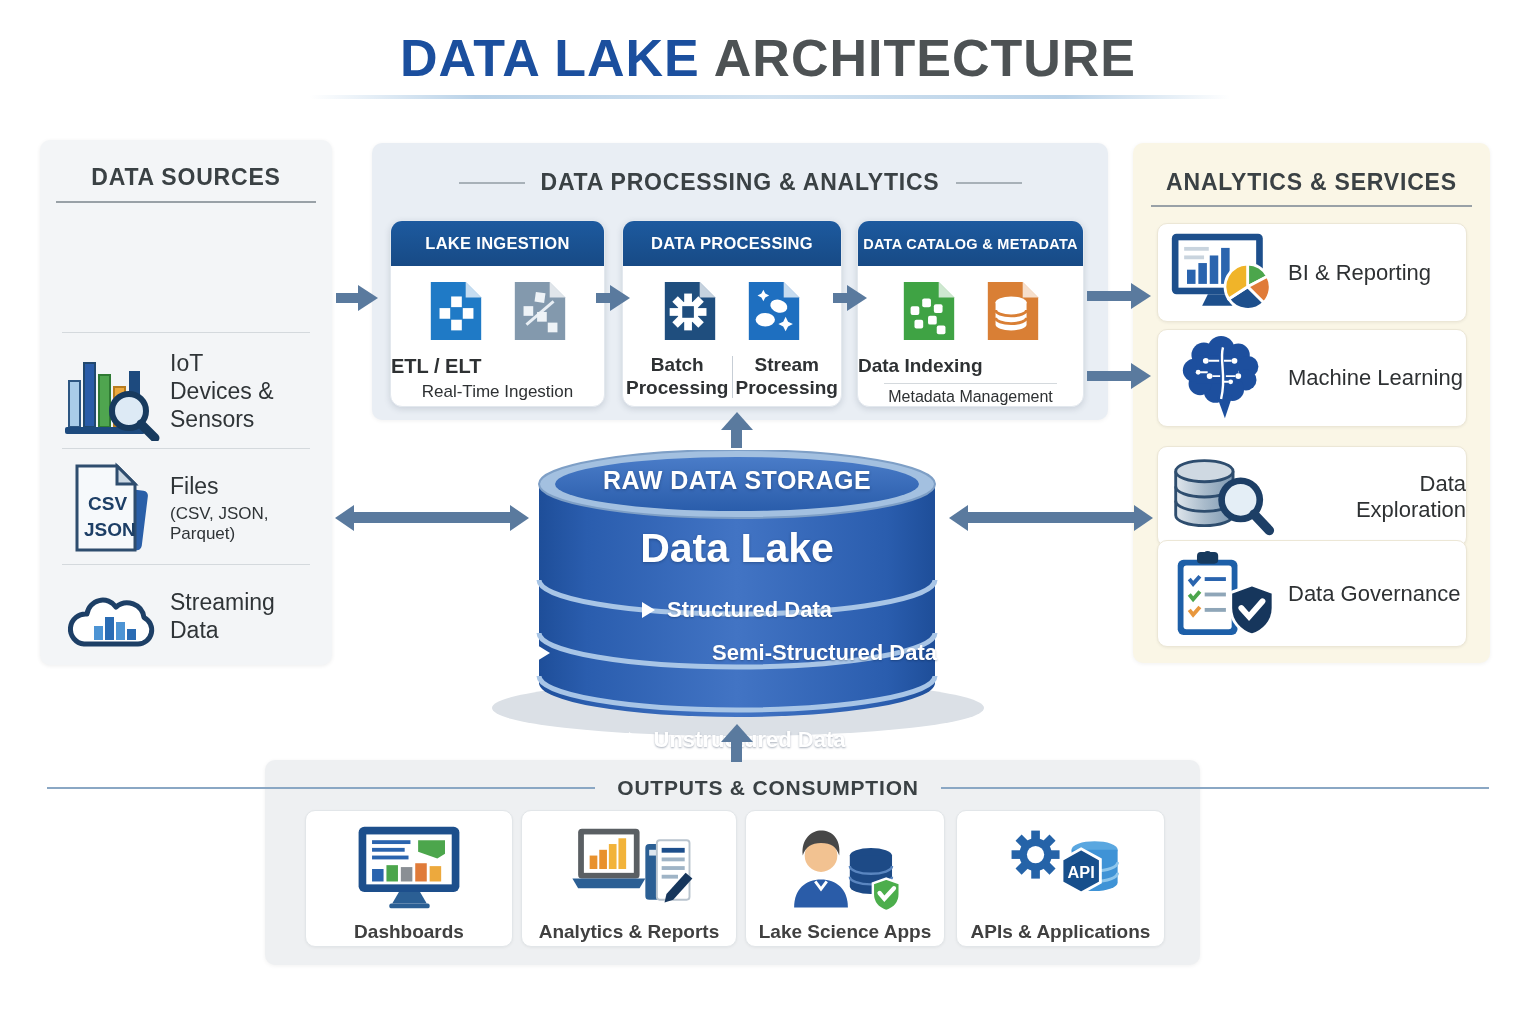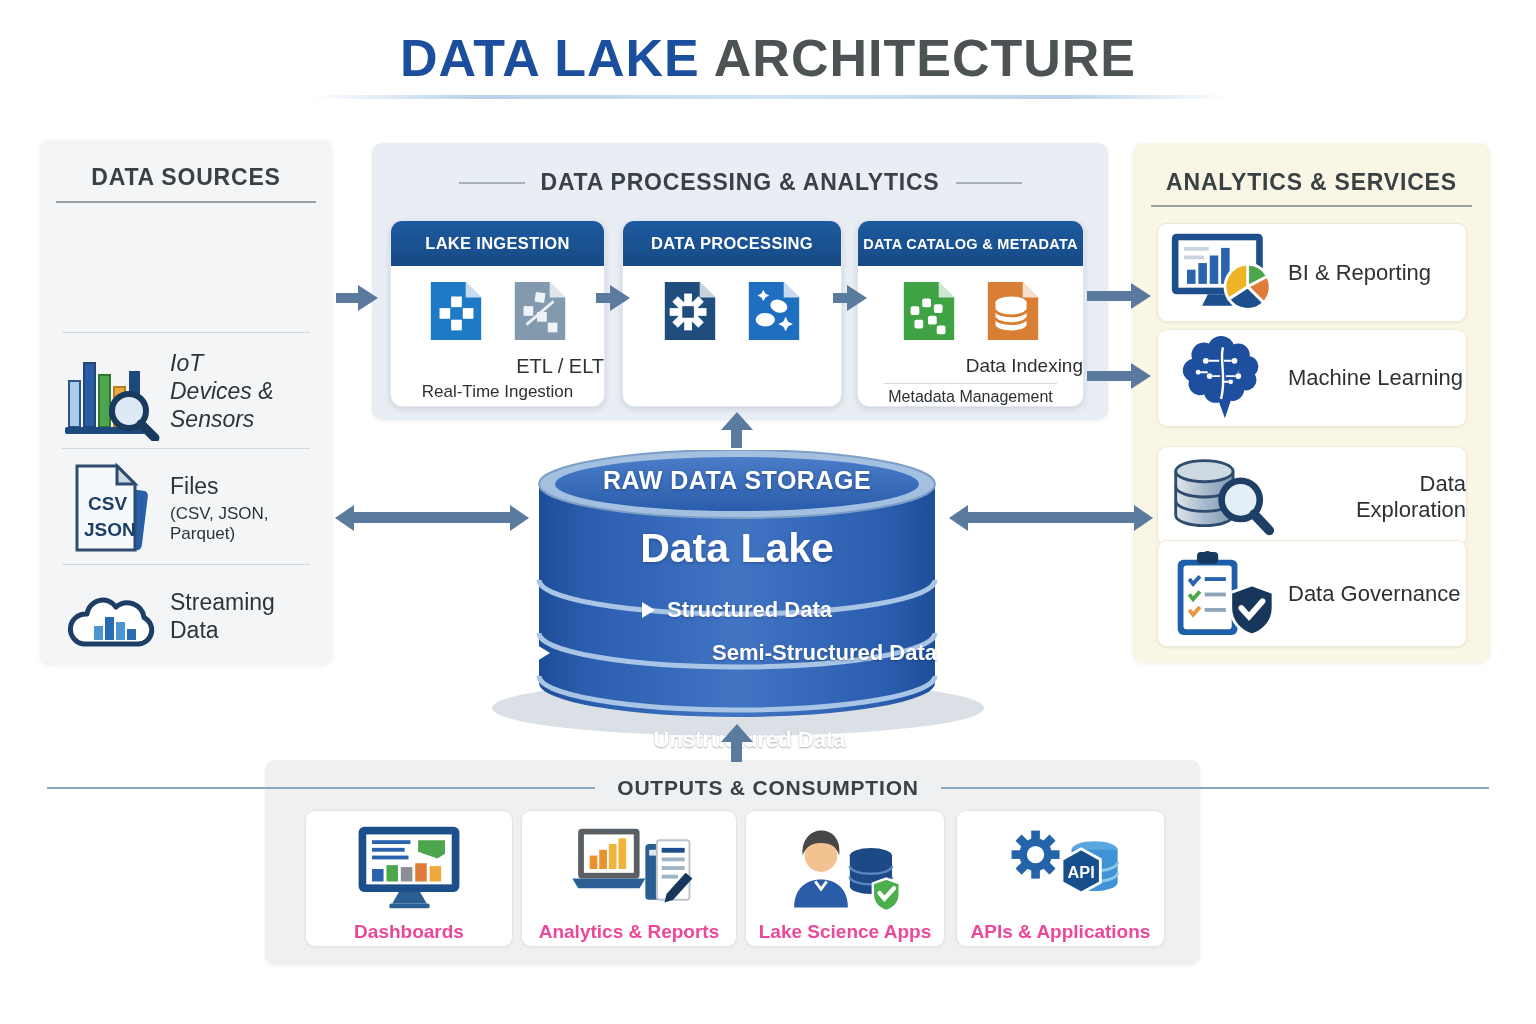--- a/index.html
+++ b/index.html
@@ -37,38 +37,38 @@
   .src-label{font-size:23px;color:#2f3437;line-height:1.22;}
   .src-sublabel{font-size:17px;color:#2f3437;margin-top:3px;}
   .src-div{position:absolute;left:22px;right:22px;height:1px;background:#d4d9dd;}
 
   
   .mcard{position:absolute;top:220px;height:185px;background:#ffffff;border-radius:12px;
     box-shadow:0 2px 6px rgba(60,80,100,.18);border:1px solid #e3e8ee;}
   .mcard-h{height:45px;background:linear-gradient(#1d5a9f,#174a85);border-radius:11px 11px 0 0;
     color:#fff;font-weight:bold;display:flex;align-items:center;justify-content:center;letter-spacing:.3px;}
   .mcard-icons{display:flex;justify-content:center;gap:22px;margin-top:14px;}
-  .mcard-line1{font-size:20px;font-weight:normal;color:#2e3133;text-align:right;margin-top:9px;}
+  .mcard-line1{font-size:20px;font-weight:bold;color:#2e3133;text-align:left;margin-top:9px;}
   .mcard-line2{font-size:17px;color:#2e3133;text-align:center;margin-top:4px;}
   .mcard-cols{display:flex;margin-top:8px;}
   .mcard-col{flex:1;text-align:center;font-size:19px;font-weight:bold;color:#2e3133;line-height:1.2;}
   .col-div{width:1px;background:#c7ced6;margin:2px 0;}
   .hline-div{height:1px;background:#d4d9dd;margin:6px 26px 4px;}
 
   
   .scard{position:absolute;left:1157px;width:308px;background:#fff;border-radius:10px;border:1px solid #ece7d6;
     box-shadow:0 1px 3px rgba(0,0,0,.06);display:flex;align-items:center;text-align:right;}
   .scard-icon{flex:0 0 130px;display:flex;justify-content:center;}
   .scard-label{font-size:22px;color:#2e3133;}
 
   
   .ocard{position:absolute;top:810px;height:137px;background:#fff;border-radius:10px;border:1px solid #e2e6e9;
     box-shadow:0 1px 3px rgba(0,0,0,.05);display:flex;flex-direction:column;align-items:center;justify-content:space-between;
     padding:10px 0 10px;box-sizing:border-box;}
-  .ocard-label{font-size:19px;font-weight:bold;color:#ec4899;}
+  .ocard-label{font-size:19px;font-weight:bold;color:#404040;}
   .out-heading{position:absolute;left:25px;right:25px;top:776px;display:flex;align-items:center;font-size:21px;justify-content:center;}
   .out-heading::before,.out-heading::after{content:"";flex:1;height:2px;background:#8aa7c4;margin:0 22px;}
 
   
   .arr-r{position:absolute;height:10px;background:#5a7a9e;}
   .arr-r::after{content:"";position:absolute;right:-19px;top:50%;transform:translateY(-50%);
     border-left:20px solid #5a7a9e;border-top:13px solid transparent;border-bottom:13px solid transparent;}
   .arr-dbl{position:absolute;height:11px;background:#5a7a9e;}
   .arr-dbl::after{content:"";position:absolute;right:-18px;top:50%;transform:translateY(-50%);
     border-left:19px solid #5a7a9e;border-top:13px solid transparent;border-bottom:13px solid transparent;}
@@ -109,21 +109,21 @@
         <rect x="8" y="40" width="11" height="46" fill="#a9cce9" stroke="#2d5682" stroke-width="2"></rect>
         <rect x="23" y="22" width="11" height="64" fill="#2a5ca8" stroke="#21486e" stroke-width="2"></rect>
         <rect x="38" y="34" width="11" height="52" fill="#4fa54f" stroke="#2f7a33" stroke-width="2"></rect>
         <rect x="53" y="46" width="11" height="40" fill="#eda93d" stroke="#b97c1e" stroke-width="2"></rect>
         <rect x="68" y="30" width="11" height="26" fill="#1d4a7e"></rect>
         <rect x="4" y="86" width="80" height="7" rx="2" fill="#1d4a7e"></rect>
         <circle cx="68" cy="70" r="17" fill="#ddeaf5" stroke="#173a5e" stroke-width="6"></circle>
         <line x1="80" y1="83" x2="94" y2="97" stroke="#173a5e" stroke-width="9" stroke-linecap="round"></line>
       </svg>
     </div>
-    <div class="src-label" style="max-width:115px;font-style:italic;">IoT Devices &amp; Sensors</div>
+    <div class="src-label" style="max-width:115px;">IoT Devices &amp; Sensors</div>
   </div>
   <div class="src-div" style="top:308px;"></div>
 
   <div class="src-row" style="top:318px;height:100px;">
     <div class="src-icon">
       <svg width="92" height="96" viewBox="0 0 92 96">
         <rect x="30" y="28" width="50" height="60" rx="5" transform="rotate(7 55 58)" fill="#2a5fa8"></rect>
         <path d="M12 6 h40 l18 18 v66 H12 z" fill="#f6f9fb" stroke="#2e4d6e" stroke-width="3"></path>
         <path d="M52 6 l18 18 h-18 z" fill="#ccd9e4" stroke="#2e4d6e" stroke-width="3"></path>
         <text x="23" y="50" font-size="19" font-weight="bold" fill="#1d3f66">CSV</text>
@@ -206,20 +206,25 @@
     <span>
       <svg width="62" height="62" viewBox="0 0 64 64">
         <path d="M6 2 h36 l16 16 v44 H6 z" fill="#1e6fc0"></path>
         <path d="M42 2 l16 16 h-16 z" fill="#ffffff" opacity=".75"></path>
         <ellipse cx="37" cy="27" rx="9" ry="6.5" fill="#fff" transform="rotate(18 37 27)"></ellipse>
         <ellipse cx="23" cy="41" rx="10" ry="7" fill="#fff"></ellipse>
         <path d="M44 38 l2.5 5 5 2.5 -5 2.5 -2.5 5 -2.5 -5 -5 -2.5 5 -2.5 z" fill="#fff"></path>
         <path d="M21 10 l2 4 4 2 -4 2 -2 4 -2 -4 -4 -2 4 -2 z" fill="#fff"></path>
       </svg>
     </span>
+  </div>
+  <div class="mcard-cols">
+    <div class="mcard-col">Batch Processing</div>
+    <div class="col-div"></div>
+    <div class="mcard-col">Stream Processing</div>
   </div>
 </div>
 
 <div class="mcard" style="left:857px;width:225px;">
   <div class="mcard-h" style="font-size:14.5px;">DATA CATALOG &amp; METADATA</div>
   <div class="mcard-icons">
     <span>
       <svg width="62" height="62" viewBox="0 0 64 64">
         <path d="M6 2 h36 l16 16 v44 H6 z" fill="#3fa344"></path>
         <path d="M42 2 l16 16 h-16 z" fill="#ffffff" opacity=".75"></path>

